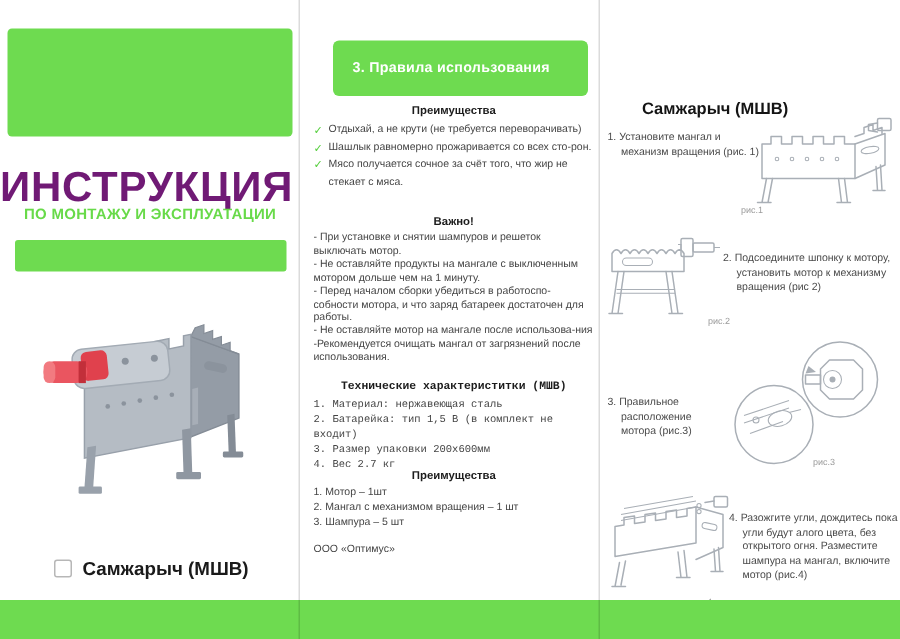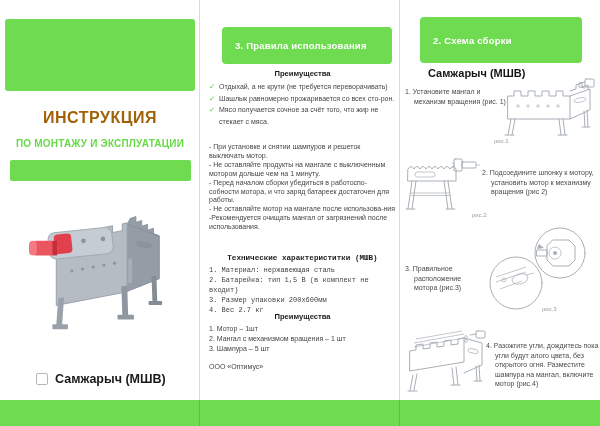--- a/index.html
+++ b/index.html
@@ -6,22 +6,22 @@
   .page{position:relative;width:600px;height:426px;background:#ffffff;overflow:hidden;
         font-family:"Liberation Sans", sans-serif;}
   .fold{position:absolute;top:0;width:1px;height:426px;background:rgba(0,0,0,.14);z-index:5;}
   .fold.f1{left:199px;} .fold.f2{left:399px;}
   .bottom-bar{position:absolute;left:0;top:400px;width:600px;height:26px;background:#6edb50;z-index:4;}
 
   
   .panel{position:absolute;top:0;height:426px;margin-top:11px;}
   .p-left{left:0;width:200px;}
   .cover-top-block{position:absolute;left:5px;top:8px;width:190px;height:72px;background:#6edb50;border-radius:3px;}
-  .cover-title{position:absolute;left:0;top:98px;width:200px;text-align:center;color:#a16207;
-               font-size:16px;font-weight:bold;letter-spacing:.5px;}
+  .cover-title{position:absolute;left:0;top:98px;width:200px;color:#701a75;
+               font-size:28px;font-weight:bold;letter-spacing:.5px;}
   .cover-subtitle{position:absolute;left:0;top:127px;width:200px;text-align:center;color:#68da49;
                   font-size:10px;font-weight:bold;letter-spacing:.2px;}
   .cover-accent-bar{position:absolute;left:10px;top:149px;width:181px;height:21px;background:#6edb50;border-radius:2px;}
   .grill-svg{position:absolute;left:26px;top:190px;width:148px;height:136px;}
   .product-row{position:absolute;left:36px;top:361px;display:flex;align-items:center;gap:7px;}
   .checkbox{width:12px;height:12px;border:1.6px solid #b7b7b7;border-radius:2px;background:#fff;box-sizing:border-box;}
   .product-label{font-size:12.5px;font-weight:bold;color:#1a1a1a;}
 
   
   .sec-header{position:absolute;background:#6edb50;border-radius:4px;display:flex;align-items:center;
@@ -127,20 +127,21 @@
         <span class="check">✓</span>
         <span>Шашлык равномерно прожаривается со всех сто-рон.</span>
       </div>
       <div class="item">
         <span class="check">✓</span>
         <span>Мясо получается сочное за счёт того, что жир не стекает с мяса.</span>
       </div>
     </div>
 
     <div class="sec imp">
+      <h4>Важно!</h4>
       <div class="item">- При установке и снятии шампуров и решеток выключать мотор.</div>
       <div class="item">- Не оставляйте продукты на мангале с выключенным мотором дольше чем на 1 минуту.</div>
       <div class="item">- Перед началом сборки убедиться в работоспо-собности мотора, и что заряд батареек достаточен для работы.</div>
       <div class="item">- Не оставляйте мотор на мангале после использова-ния</div>
       <div class="item">-Рекомендуется очищать мангал от загрязнений после использования.</div>
     </div>
 
     <div class="sec specs">
       <h4>Технические характериститки (МШВ)</h4>
       <div class="item">1. Материал: нержавеющая сталь</div>
@@ -156,21 +157,20 @@
       <div class="item">3. Шампура – 5 шт</div>
     </div>
 
     <div class="sec manu">
       <div class="item">ООО «Оптимус»</div>
     </div>
 
   </div>
 
   <div class="panel p-right">
-    <div class="sec-header right-header">2. Схема сборки</div>
     <div class="asm-title">Самжарыч (МШВ)</div>
 
     <div class="step-text st1">1. Установите мангал и механизм вращения (рис. 1)</div>
     <svg class="fig fig1" viewBox="0 0 98 64">
       <path class="ln" d="M8,21 l6,0 0,-5 7,0 0,5 7,0 0,-5 7,0 0,5 7,0 0,-5 7,0 0,5 7,0 0,-5 7,0 0,5 7,0 0,23 -62,0 Z"></path>
       <path class="ln" d="M70,21 L90,14 90,35 70,44"></path>
       <path class="ln" d="M70,16 l6,-2 0,-4 6,-2 0,4 6,-2 0,4"></path>
       <ellipse class="thin" cx="80" cy="25" rx="6" ry="2.2" transform="rotate(-10 80 25)"></ellipse>
       <circle class="thin" cx="18" cy="31" r="1.2"></circle>
         <circle class="thin" cx="28" cy="31" r="1.2"></circle>

